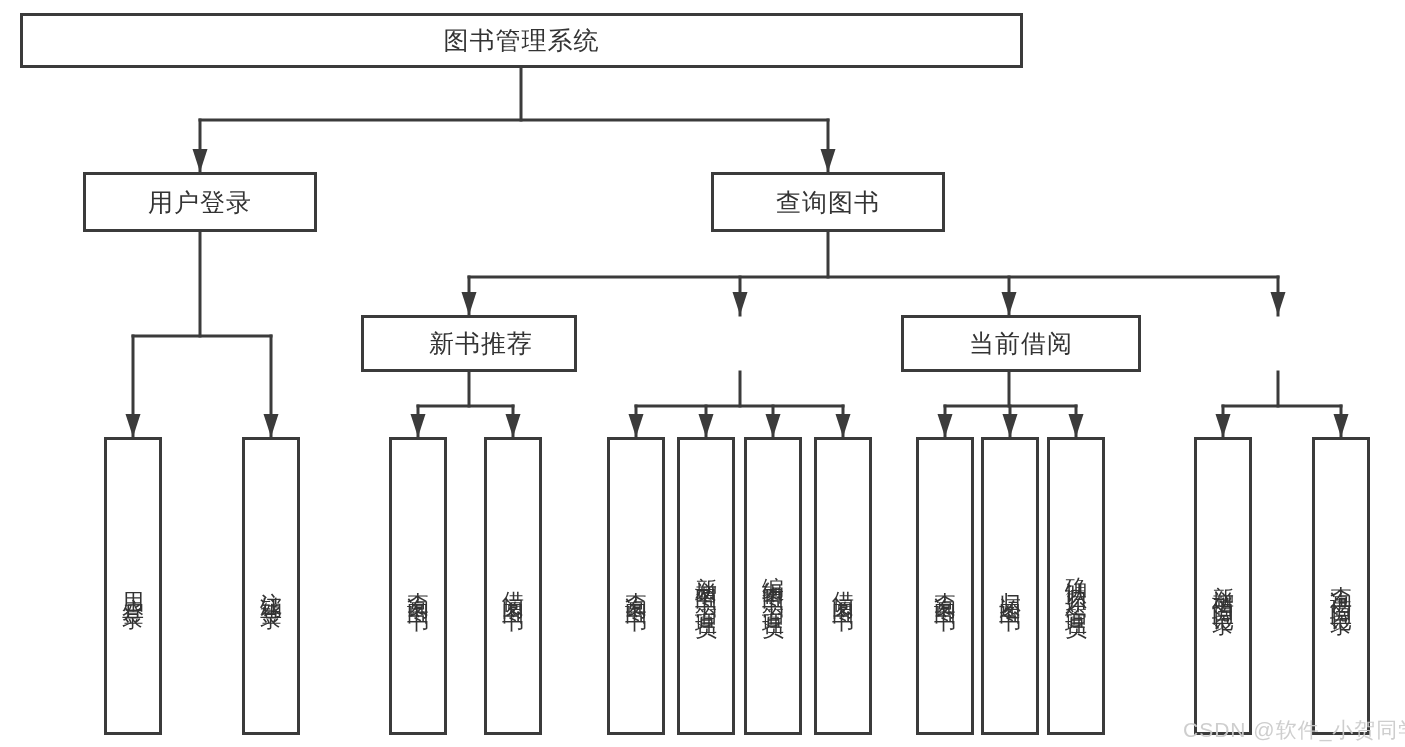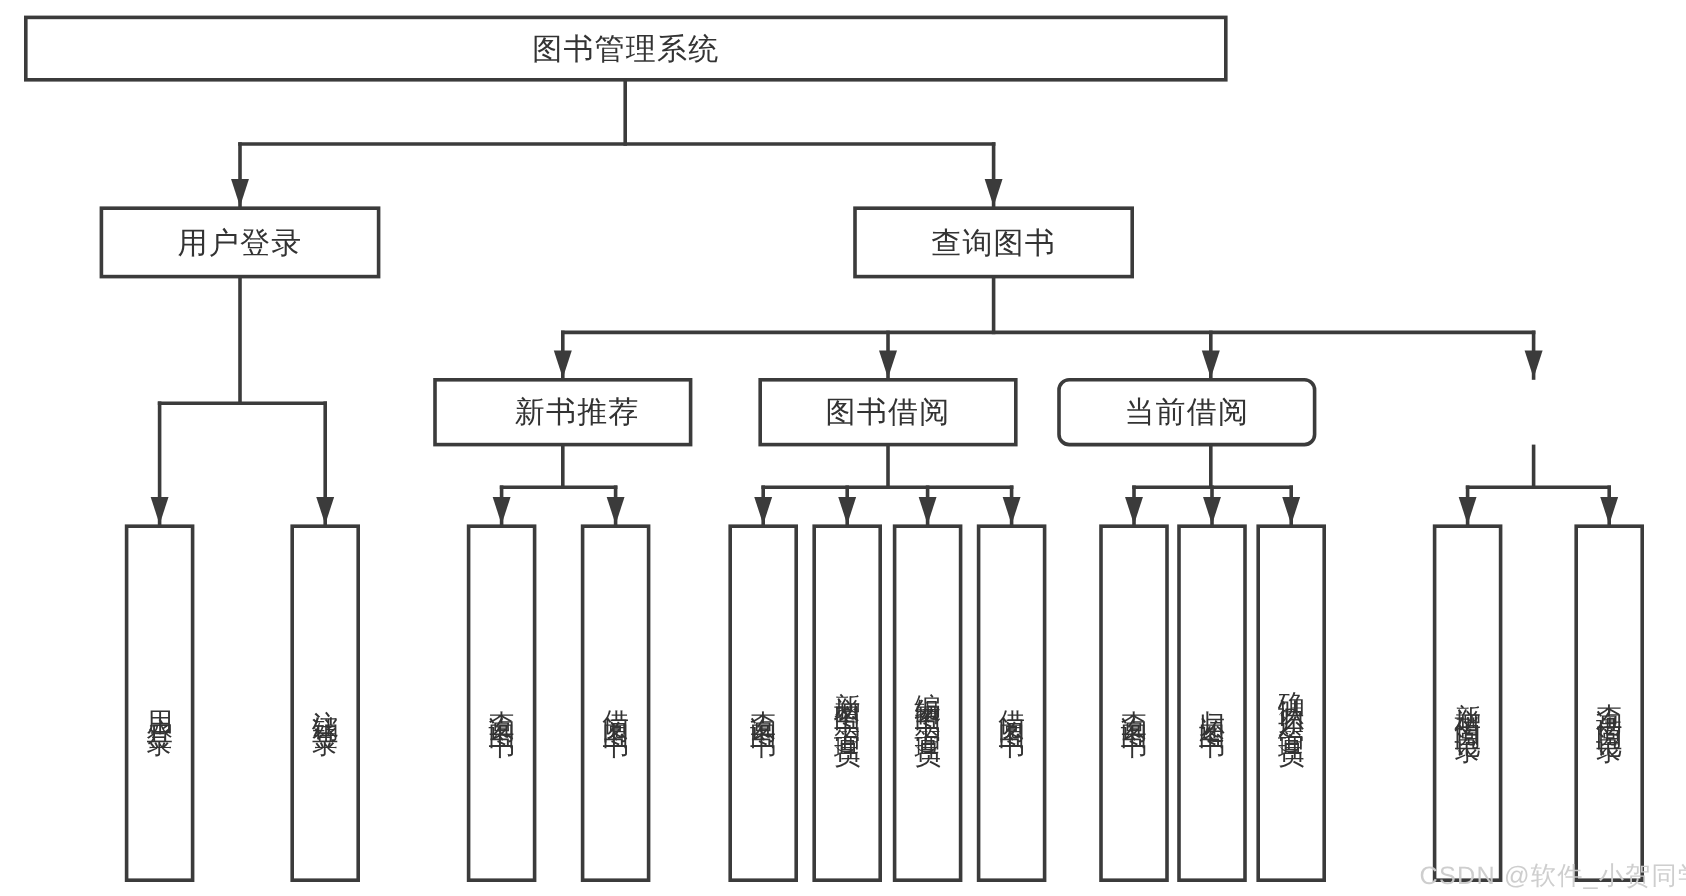--- a/index.html
+++ b/index.html
@@ -44,21 +44,21 @@
     white-space: normal;
   }
   
   .n-root           { left: 20px;   top: 13px;  width: 1003px; height: 55px; }
 
   .n-user-login     { left: 83px;   top: 172px; width: 234px;  height: 60px; }
   .n-book-mgmt      { left: 711px;  top: 172px; width: 234px;  height: 60px; }
 
   .n-new-book       { left: 361px;  top: 315px; width: 216px;  height: 57px; padding-left: 24px; }
   .n-book-borrow    { left: 632px;  top: 315px; width: 216px;  height: 57px; }
-  .n-cur-borrow     { left: 881px;  top: 315px; width: 216px;  height: 57px; border-radius: 10px; }
+  .n-cur-borrow     { left: 901px;  top: 315px; width: 240px;  height: 57px; }
   .n-borrow-rec     { left: 1170px; top: 315px; width: 216px;  height: 57px; }
 
   .leaf { top: 437px; width: 58px; height: 298px; }
   .l-1  { left: 104px; }
   .l-2  { left: 242px; }
   .l-3  { left: 389px; }
   .l-4  { left: 484px; }
   .l-5  { left: 607px; }
   .l-6  { left: 677px; }
   .l-7  { left: 744px; }
@@ -134,21 +134,20 @@
       <line x1="1341" y1="406" x2="1341" y2="437" marker-end="url(#ah)"></line>
     </g>
   </svg>
 
   <div class="box n-root">图书管理系统</div>
 
   <div class="box n-user-login">用户登录</div>
   <div class="box n-book-mgmt">查询图书</div>
 
   <div class="box n-new-book">新书推荐</div>
-  <div class="box n-book-borrow">图书借阅</div>
   <div class="box n-cur-borrow">当前借阅</div>
 
   <div class="box vbox leaf l-1">用户登录</div>
   <div class="box vbox leaf l-2">注销登录</div>
 
   <div class="box vbox leaf l-3">查询图书</div>
   <div class="box vbox leaf l-4">借阅图书</div>
 
   <div class="box vbox leaf l-5">查询图书</div>
   <div class="box vbox leaf l-6">新增图书（管理员）</div>

